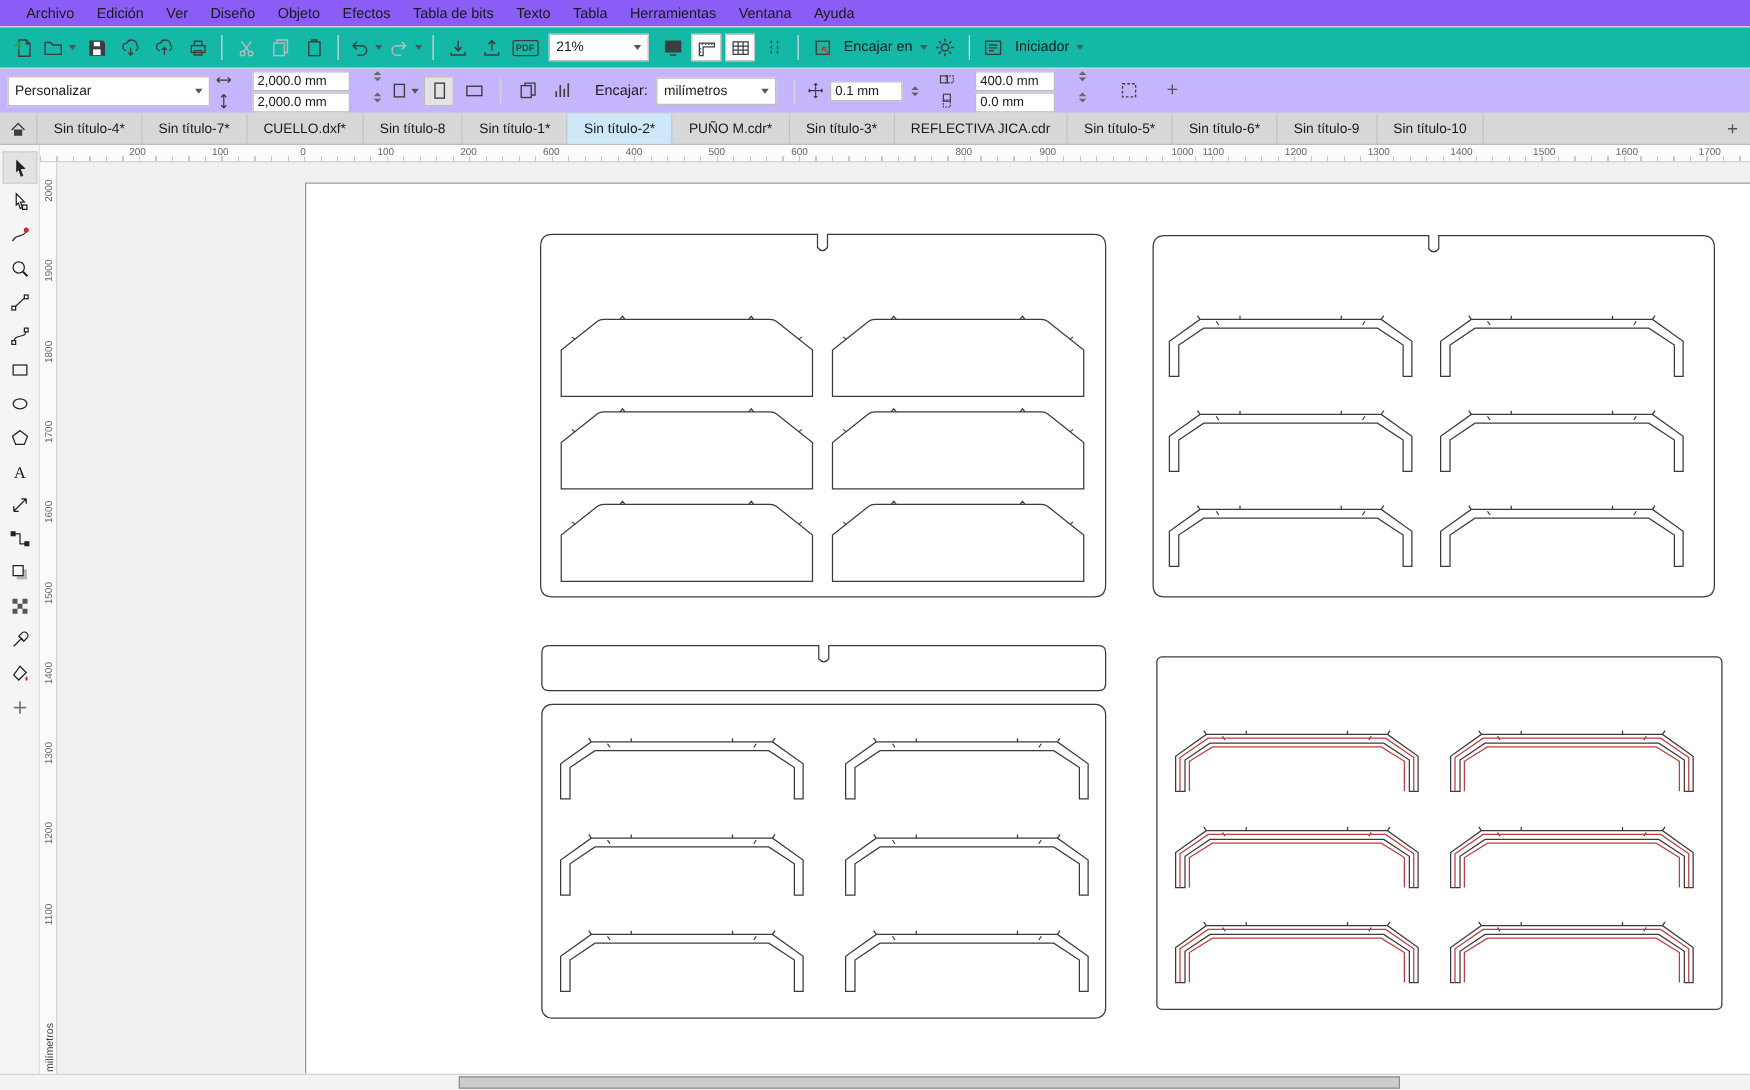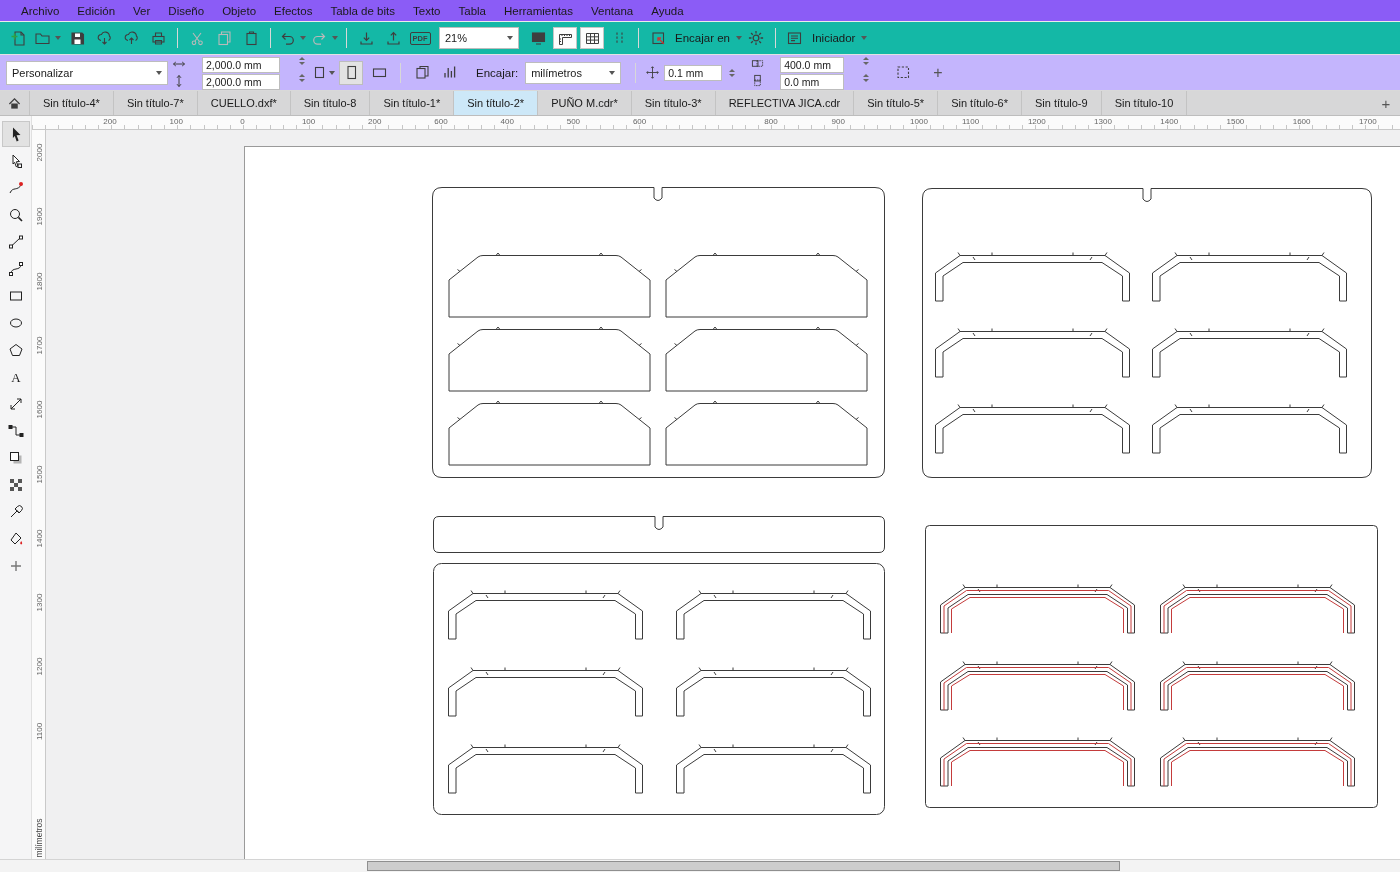--- a/index.html
+++ b/index.html
@@ -456,21 +456,21 @@
           <span class="rlabel" style="left: 210.4px;">0</span>
           <span class="rlabel" style="left: 276.6px;">100</span>
           <span class="rlabel" style="left: 342.8px;">200</span>
           <span class="rlabel" style="left: 409px;">600</span>
           <span class="rlabel" style="left: 475.2px;">400</span>
           <span class="rlabel" style="left: 541.4px;">500</span>
           <span class="rlabel" style="left: 607.6px;">600</span>
           <span class="rlabel" style="left: 712px; margin-top: 12px;">700</span>
           <span class="rlabel" style="left: 739px;">800</span>
           <span class="rlabel" style="left: 806.2px;">900</span>
-          <span class="rlabel" style="left: 887px;">1000</span>
+          <span class="rlabel" style="left: 914px;">1000</span>
           <span class="rlabel" style="left: 938.6px;">1100</span>
           <span class="rlabel" style="left: 1004.8px;">1200</span>
           <span class="rlabel" style="left: 1071px;">1300</span>
           <span class="rlabel" style="left: 1137.2px;">1400</span>
           <span class="rlabel" style="left: 1203.4px;">1500</span>
           <span class="rlabel" style="left: 1269.6px;">1600</span>
           <span class="rlabel" style="left: 1335.8px;">1700</span>
         </div>
       <div class="canvasrow">
         <div class="vruler" id="vruler">

